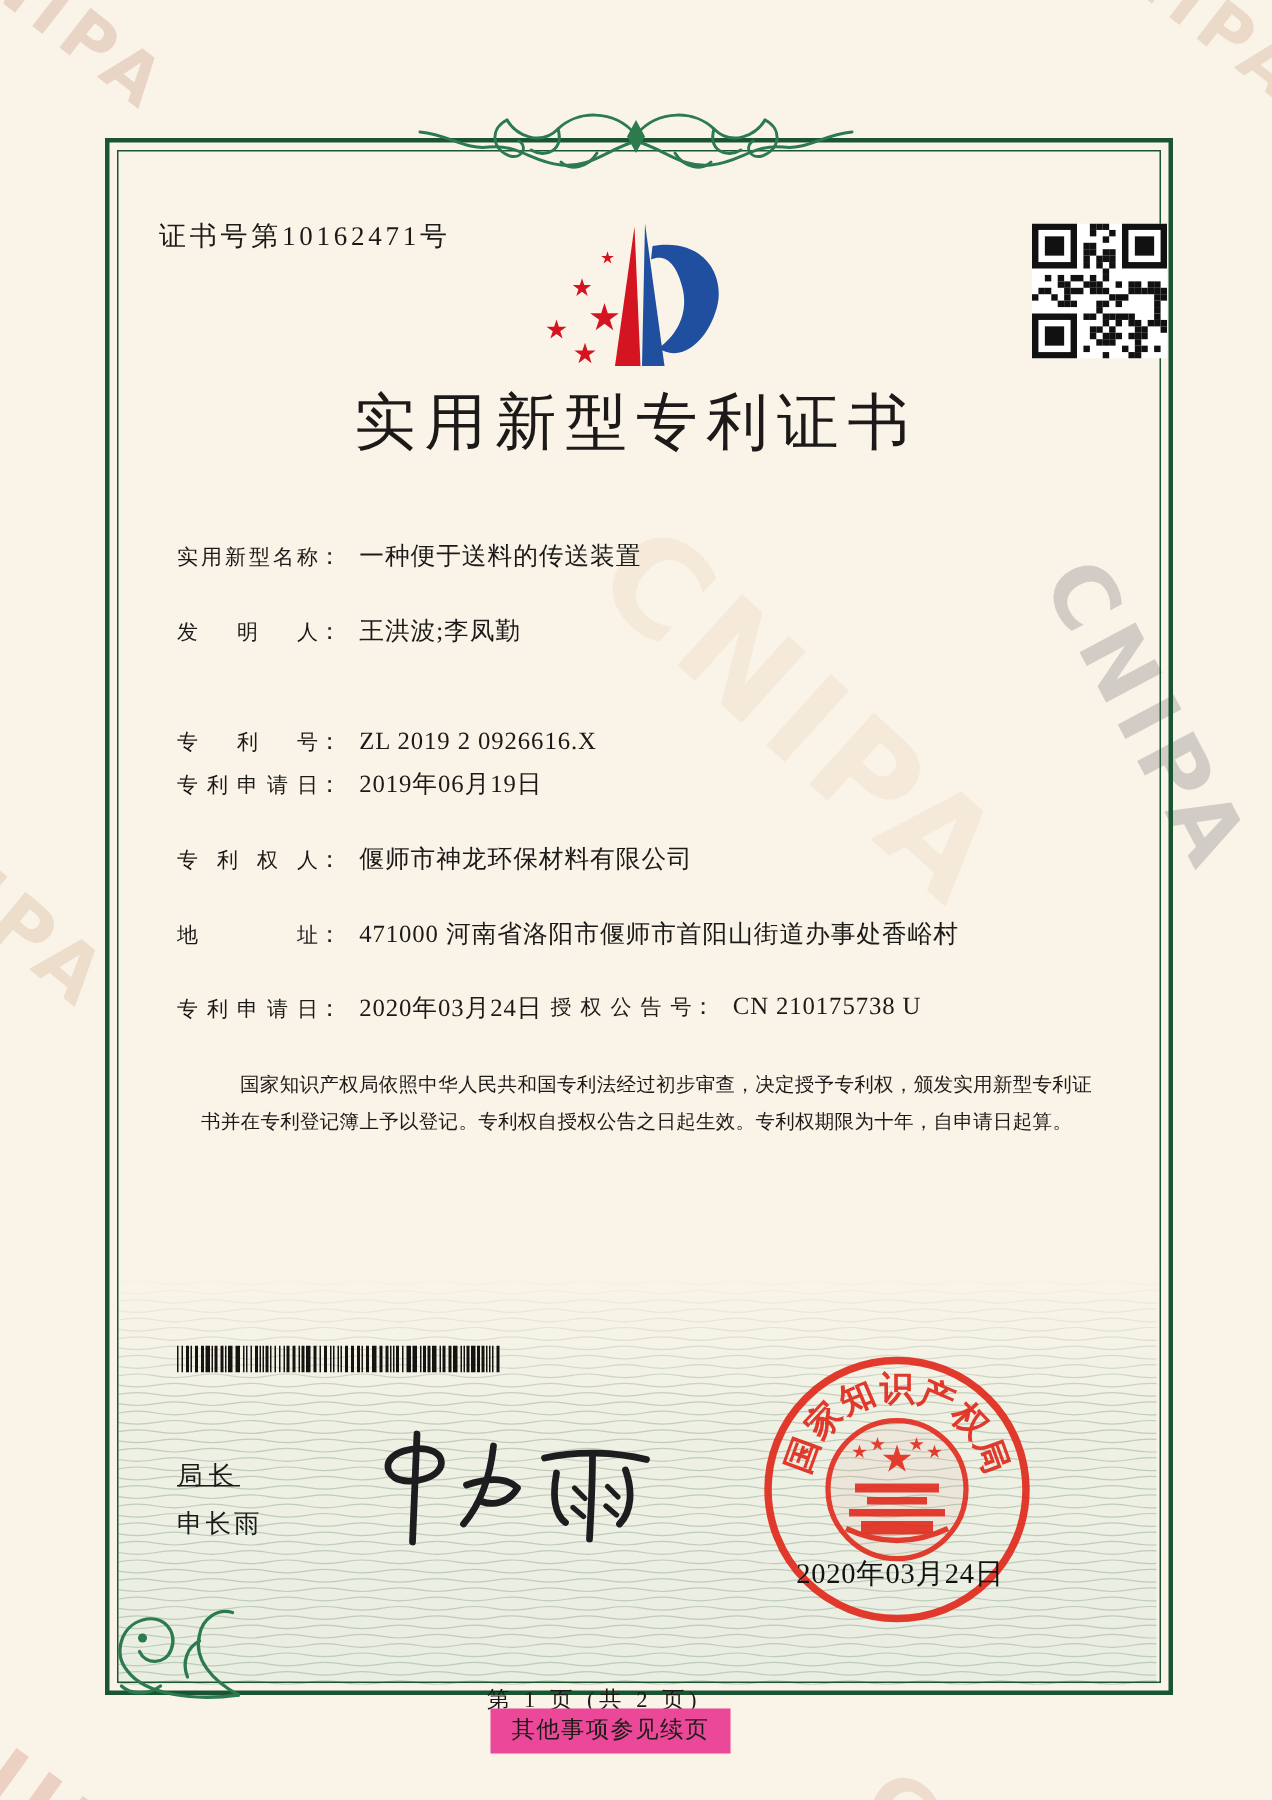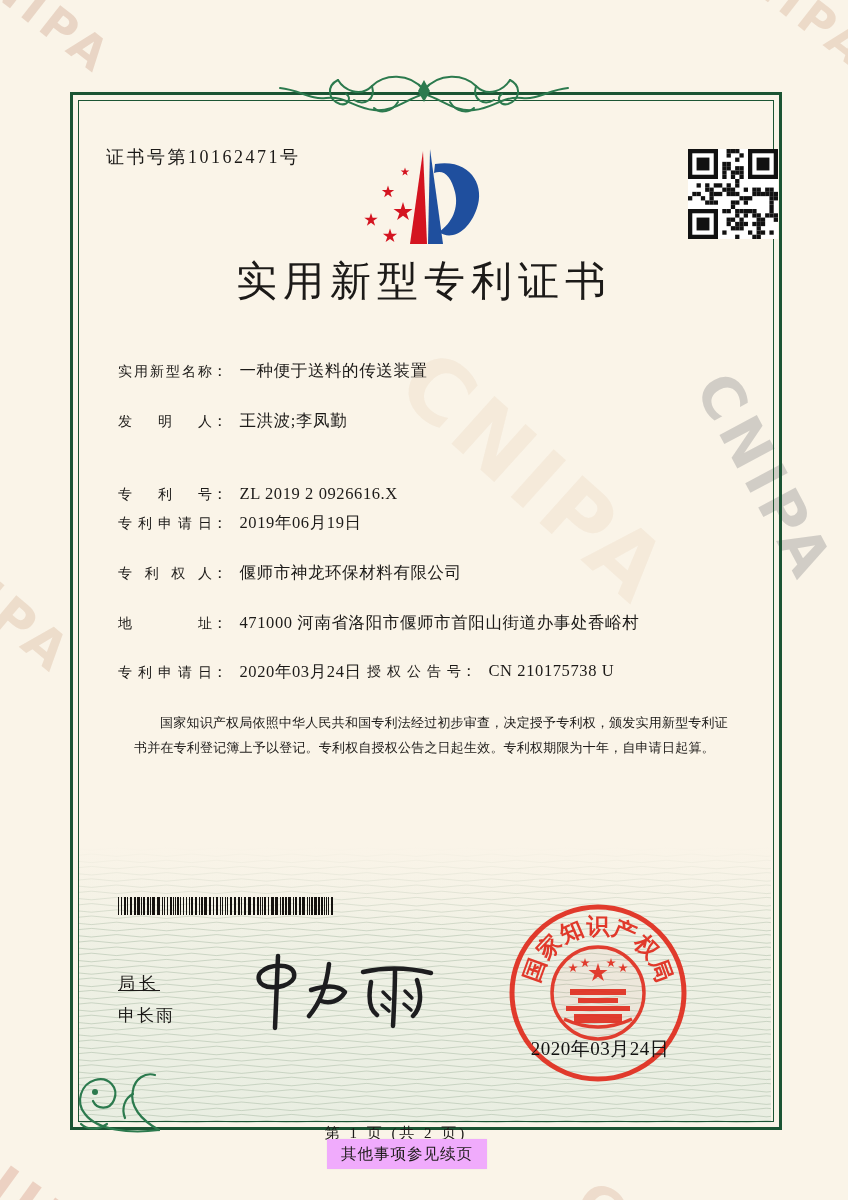--- a/index.html
+++ b/index.html
@@ -47,21 +47,21 @@
   .notice p{margin:16px;font-size:13px;line-height:25px;text-indent:2em;text-align:justify;letter-spacing:.2px;}
   
   .barcode{left:118px;top:897px;z-index:4;}
   .officer-title{left:118px;top:972px;font-size:17px;letter-spacing:4px;z-index:4;text-decoration:underline;}
   .officer-name{left:118px;top:1004px;font-size:17px;letter-spacing:2px;z-index:4;}
   .signature{left:245px;top:946px;z-index:4;}
   .seal{left:502px;top:897px;z-index:5;}
   .seal-date{left:505px;top:1036px;width:190px;text-align:center;font-size:19px;
     letter-spacing:.5px;color:#121212;z-index:6;}
   .page-num{left:0;top:1096px;width:792px;text-align:center;font-size:15px;letter-spacing:3px;z-index:4;margin-top:28px;}
-  .note-box{left:327px;top:1139px;width:160px;height:30px;line-height:30px;background:#f0abfc;
+  .note-box{left:327px;top:1139px;width:160px;height:30px;line-height:30px;background:#ec4899;
     text-align:center;font-size:15.5px;letter-spacing:1px;z-index:4;box-shadow:0 0 2px rgba(0,0,0,.05);}
 </style>
 </head>
 <body>
 
 <div>
 
   <span class="wm wm-tl">CNIPA</span>
   <span class="wm wm-tr">CNIPA</span>
   <span class="wm wm-rm">CNIPA</span>

